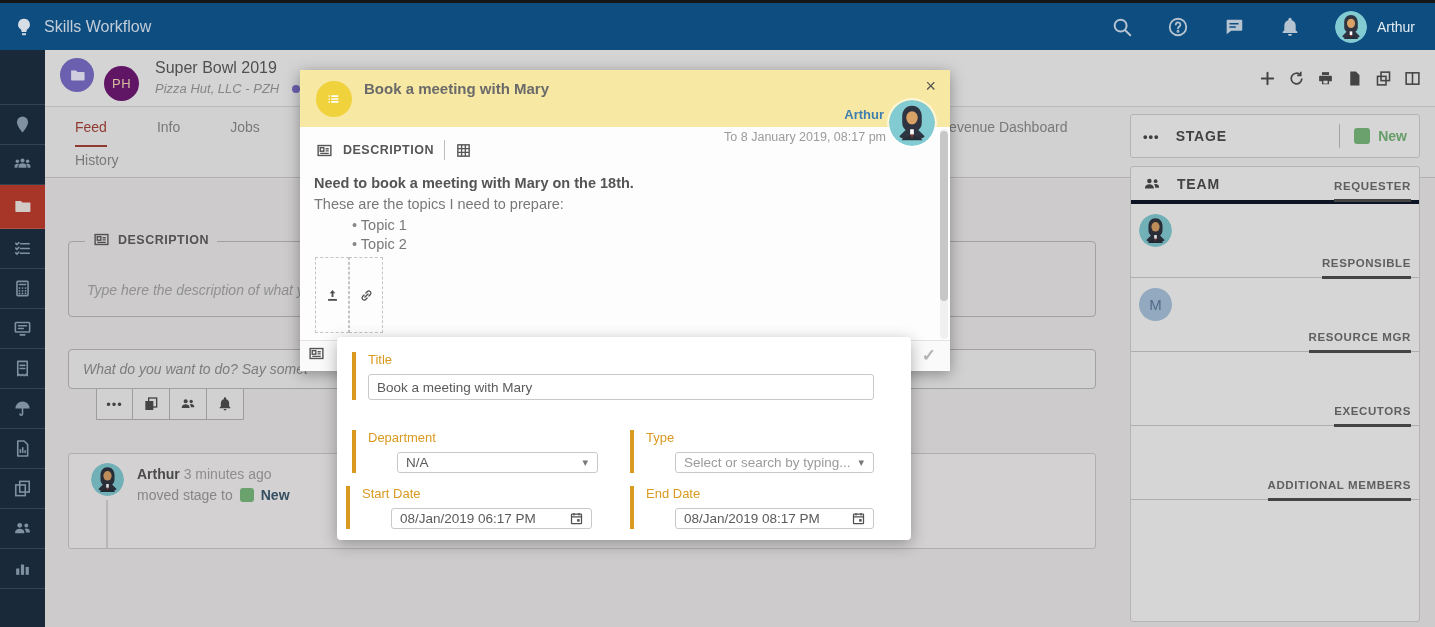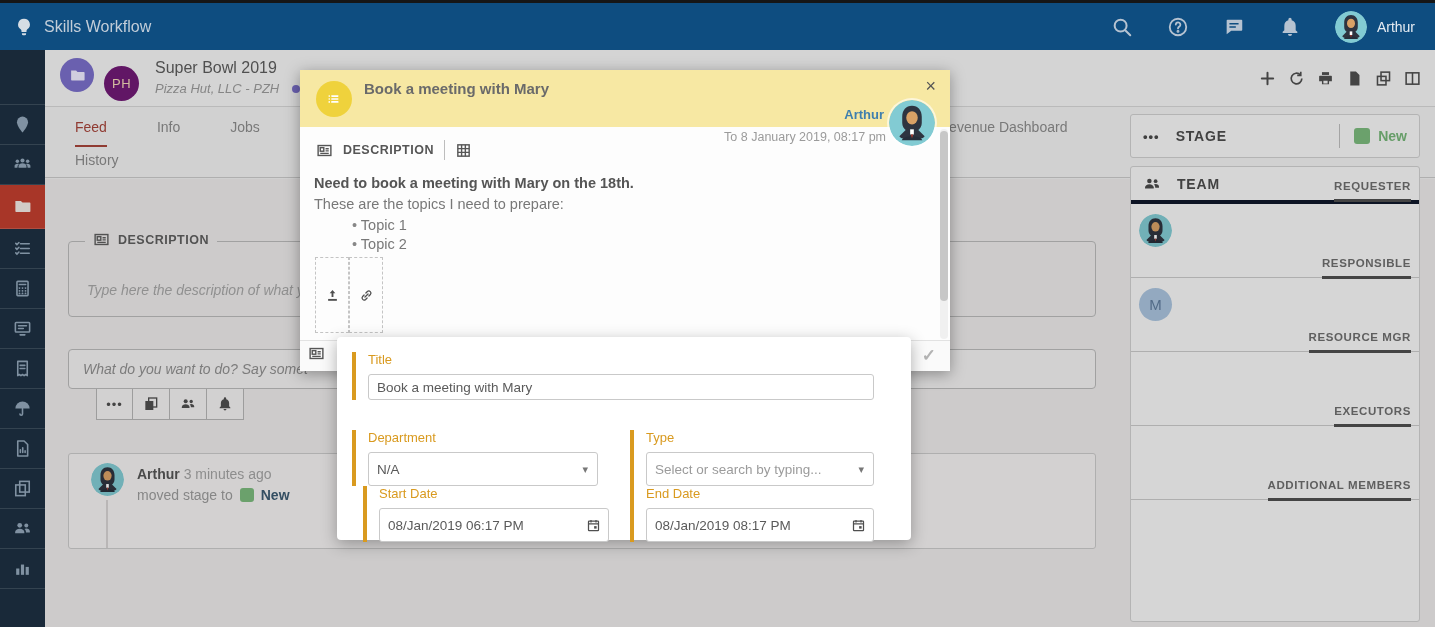--- a/index.html
+++ b/index.html
@@ -118,30 +118,30 @@
   .m-thumb { position:absolute; left:0; top:2px; width:8px; height:170px; background:#c7c7c7; border-radius:4px; }
   .m-footer { position:absolute; left:0; right:0; bottom:0; height:31px; background:#fafafa; border-top:1px solid #e2e2e2; }
   .m-foot-btn { position:absolute; left:8px; top:4px; width:24px; height:22px; color:#555; cursor:pointer; }
   .m-foot-btn svg { width:17px; height:17px; }
   .m-check { position:absolute; right:14px; top:4px; color:#b3b3b3; font-size:17px; font-weight:bold; cursor:pointer; }
 
   
   .form-panel { position:absolute; left:337px; top:337px; width:574px; height:203px; background:#ffffff; border-radius:4px; box-shadow:0 4px 16px rgba(0,0,0,.3); z-index:35; }
   .fgroup { position:absolute; border-left:4px solid #d99a1f; padding-left:12px; }
   .flabel { font-size:13px; color:#d99a1f; margin-bottom:7px; }
-  .fctrl { height:34px; border:1px solid #c9c9c9; border-radius:3px; background:#fff; font-size:13.5px; color:#5a5a5a; display:flex; align-items:center; padding:0 8px; position:relative; }
+  .fctrl { height:21px; border:1px solid #c9c9c9; border-radius:3px; background:#fff; font-size:13.5px; color:#5a5a5a; display:flex; align-items:center; padding:0 8px; position:relative;margin-left:29px; }
   .fctrl.ph { color:#9b9b9b; }
   .fctrl .caret { position:absolute; right:9px; color:#777; font-size:11px; }
   .fctrl .cal { position:absolute; right:7px; width:15px; height:15px; color:#4f4f4f; }
   .fctrl .cal svg { width:100%; height:100%; }
   input.finput { width:100%; height:26px; border:1px solid #c9c9c9; border-radius:3px; font-size:13.5px; color:#5a5a5a; padding:0 8px; font-family:"Liberation Sans",sans-serif; outline:none; }
   .g-title { left:15px; top:15px; width:522px; }
   .g-dept { left:15px; top:93px; width:246px; }
   .g-type { left:293px; top:93px; width:244px; }
-  .g-start { left:26px; top:149px; width:246px; }
+  .g-start { left:9px; top:149px; width:246px; }
   .g-end { left:293px; top:149px; width:244px; }
 </style>
 </head>
 <body>
 
 <div class="app">
 
   <div class="navbar">
     <div class="nav-logo">
       <svg viewBox="0 0 24 24" fill="currentColor">

